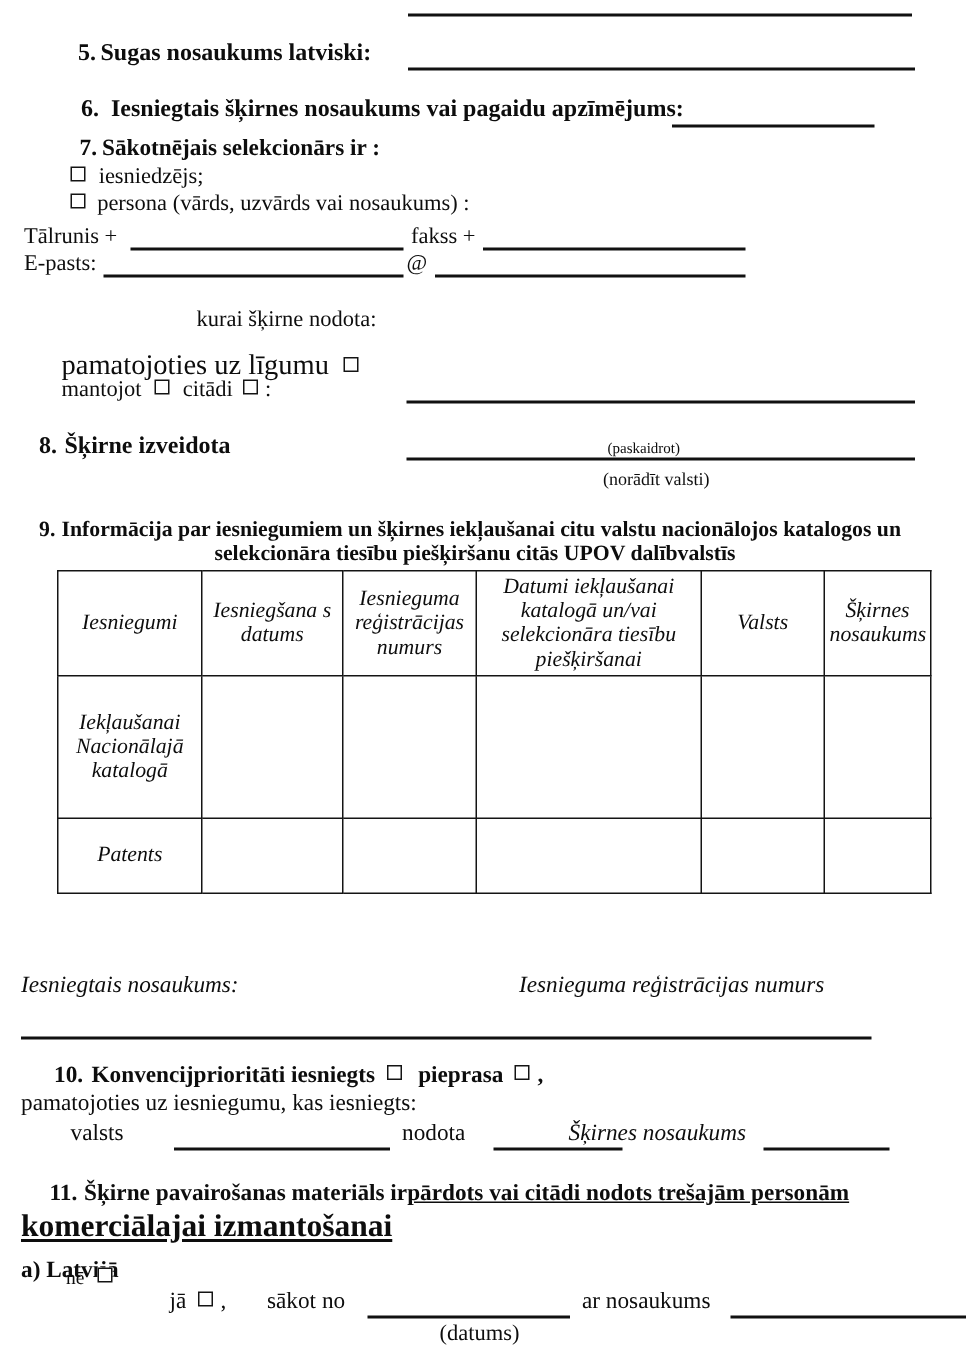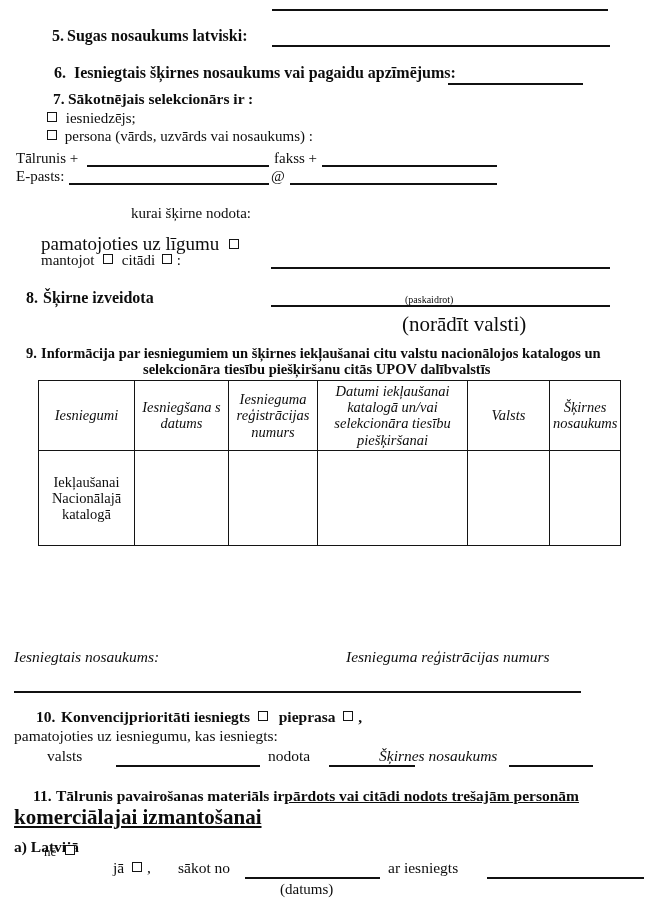--- a/index.html
+++ b/index.html
@@ -48,20 +48,21 @@
     border-collapse: collapse;
     table-layout: fixed;
   }
   .tbl td {
     border: 1.6px solid #141414;
     text-align: center;
     vertical-align: middle;
     font-size: 14.5px;
     line-height: 1.12;
     padding: 2px 3px;
+    font-style: italic;
   }
   .tbl td.hd {
     font-style: italic;
     height: 63px;
   }
   .tbl td.rl { font-size: 14.5px; }
   .r1 td { height: 90px; }
   .r2 td { height: 50px; }
   .r3 td { height: 45px; }
 
@@ -118,21 +119,21 @@
   <span>:</span>
 </div>
 
 <div class="rule" style="left:271px; top:267px; width:339px;"></div>
 <div class="pg" style="left:405px; top:274px; font-size:10px;margin-top:20px;">(paskaidrot)</div>
 
 <div class="pg b" style="left:26px; top:289px; font-size:16px;">8.</div>
 <div class="pg b" style="left:43px; top:289px; font-size:16px;">Šķirne izveidota</div>
 
 <div class="rule" style="left:271px; top:305px; width:339px;"></div>
-<div class="pg" style="left:402px; top:312px; font-size:21px;">(norādīt valsti)</div>
+<div class="pg" style="left:402px; top:312px; font-size:12px;">(norādīt valsti)</div>
 
 <div class="pg b" style="left:26px; top:345px; font-size:14.5px;">9.</div>
 <div class="pg b" style="left:41px; top:345px; font-size:14.5px;">Informācija par iesniegumiem un šķirnes iekļaušanai citu valstu nacionālojos katalogos un</div>
 <div class="pg b" style="left:143px; top:361px; font-size:14.5px;">selekcionāra tiesību piešķiršanu citās UPOV dalībvalstīs</div>
 
 <table class="tbl">
   <colgroup>
     <col style="width:96px">
       <col style="width:94px">
       <col style="width:89px">
@@ -150,20 +151,28 @@
       <td class="hd">Šķirnes nosaukums</td>
     </tr>
     <tr class="r1">
       <td class="rl">Iekļaušanai Nacionālajā katalogā</td>
       <td></td>
       <td></td>
       <td></td>
       <td></td>
       <td></td>
     </tr>
+    <tr class="r3">
+      <td class="rl">Patents</td>
+      <td></td>
+      <td></td>
+      <td></td>
+      <td></td>
+      <td></td>
+    </tr>
   </tbody>
 </table>
 
 <div class="pg it" style="left:14px; top:648px; font-size:15.5px;">Iesniegtais nosaukums:</div>
 <div class="pg it" style="left:346px; top:648px; font-size:15.5px;">Iesnieguma reģistrācijas numurs</div>
 <div class="rule" style="left:14px; top:691px; width:567px;"></div>
 
 <div class="pg b" style="left:36px; top:708px; font-size:15.5px;">10.</div>
 <div class="pg" style="left:61px; top:708px; font-size:15.5px;">
   <span class="b">Konvencijprioritāti iesniegts</span>
@@ -178,33 +187,33 @@
 <div class="rule thin" style="left:116px; top:765px; width:144px;"></div>
 
 <div class="pg" style="left:268px; top:747px; font-size:15.5px;">nodota</div>
 <div class="rule thin" style="left:329px; top:765px; width:86px;"></div>
 
 <div class="pg it" style="left:379px; top:747px; font-size:15.5px;">Šķirnes nosaukums</div>
 <div class="rule thin" style="left:509px; top:765px; width:84px;"></div>
 
 <div class="pg b" style="left:33px; top:787px; font-size:15.5px;">11.</div>
 <div class="pg b" style="left:56px; top:787px; font-size:15.5px;">
-  <span>Tālrunis pavairošanas materiāls ir</span><span class="u">pārdots vai citādi nodots trešajām personām</span>
+  <span>Šķirne pavairošanas materiāls ir</span><span class="u">pārdots vai citādi nodots trešajām personām</span>
 </div>
 <div class="pg b u" style="left:14px; top:805px; font-size:21px;">komerciālajai izmantošanai</div>
 
 <div class="pg b" style="left:14px; top:838px; font-size:15.5px;text-align:right;">a) Latvijā</div>
 
 <div class="pg" style="left:44px; top:823px; font-size:13px;margin-top:21px;">
   <span>nē</span>
   <span class="cbx" style="margin-left:5px;"></span>
 </div>
 <div class="pg" style="left:113px; top:859px; font-size:15.5px;">
   <span>jā</span>
   <span class="cbx" style="margin-left:4px;"></span>
   <span>,</span>
 </div>
 <div class="pg" style="left:178px; top:859px; font-size:15.5px;">sākot no</div>
 <div class="rule thin" style="left:245px; top:877px; width:135px;"></div>
-<div class="pg" style="left:280px; top:881px; font-size:15px;">(datums)</div>
-
-<div class="pg" style="left:388px; top:859px; font-size:15.5px;">ar iesniegts</div>
+<div class="pg" style="left:293px; top:881px; font-size:15px;">(datums)</div>
+
+<div class="pg" style="left:388px; top:859px; font-size:15.5px;">ar nosaukums</div>
 <div class="rule thin" style="left:487px; top:877px; width:157px;"></div>
 
 </body></html>

